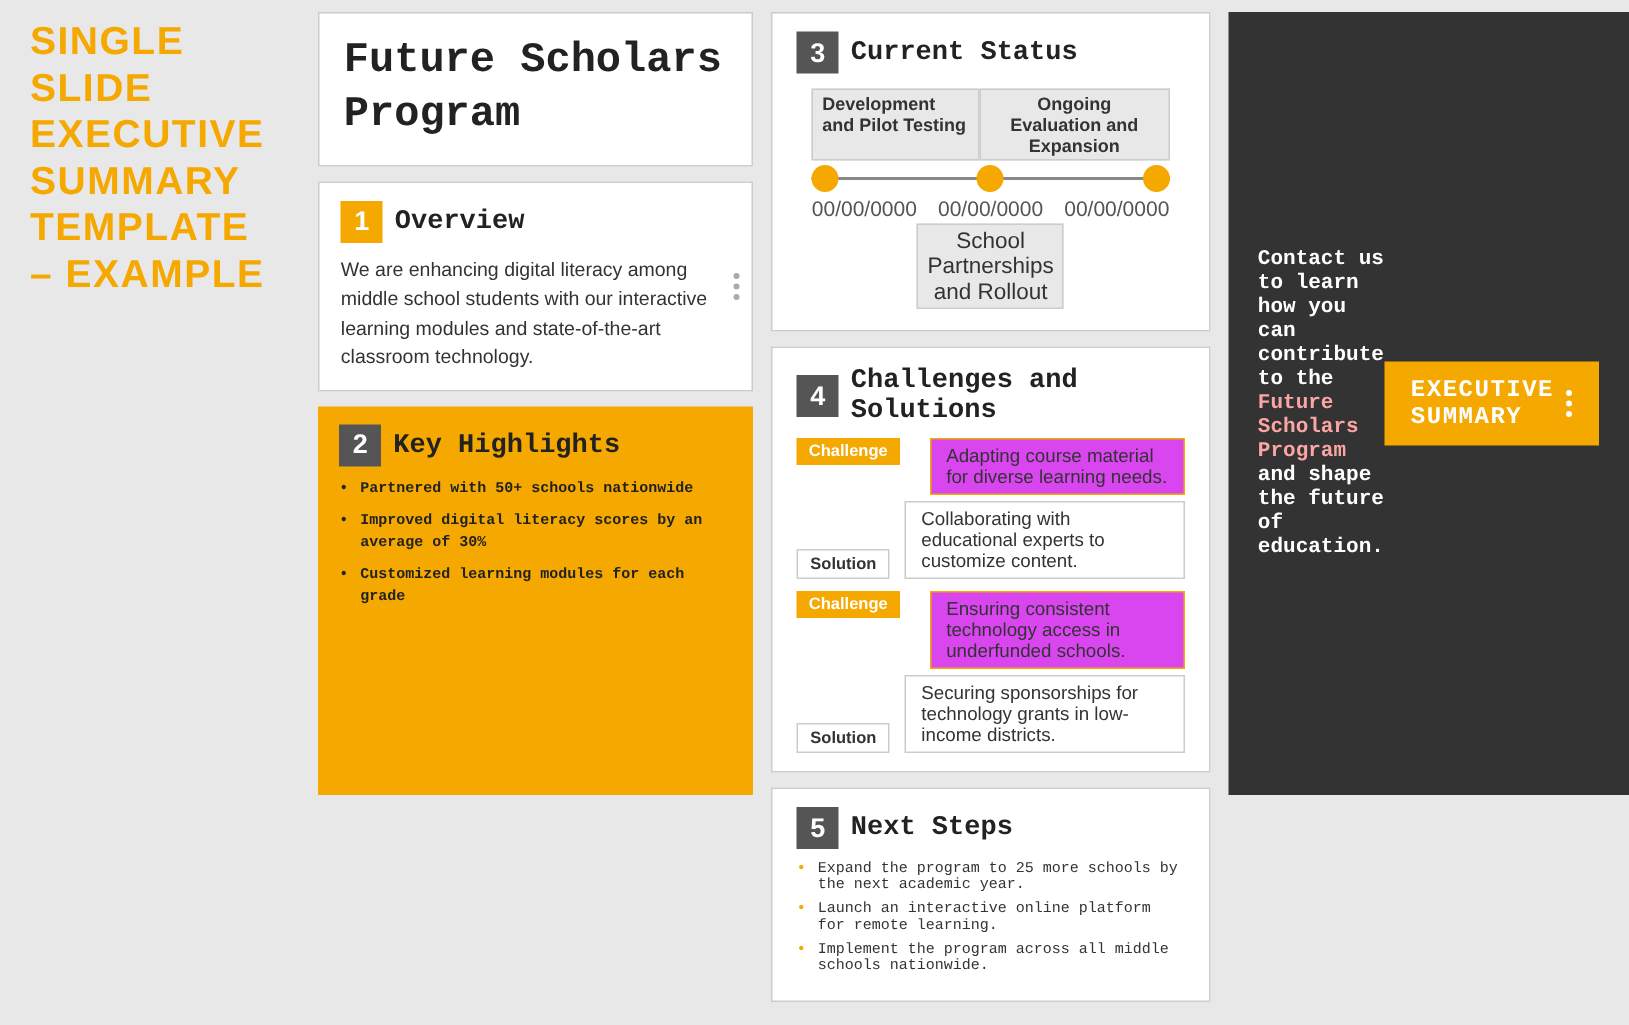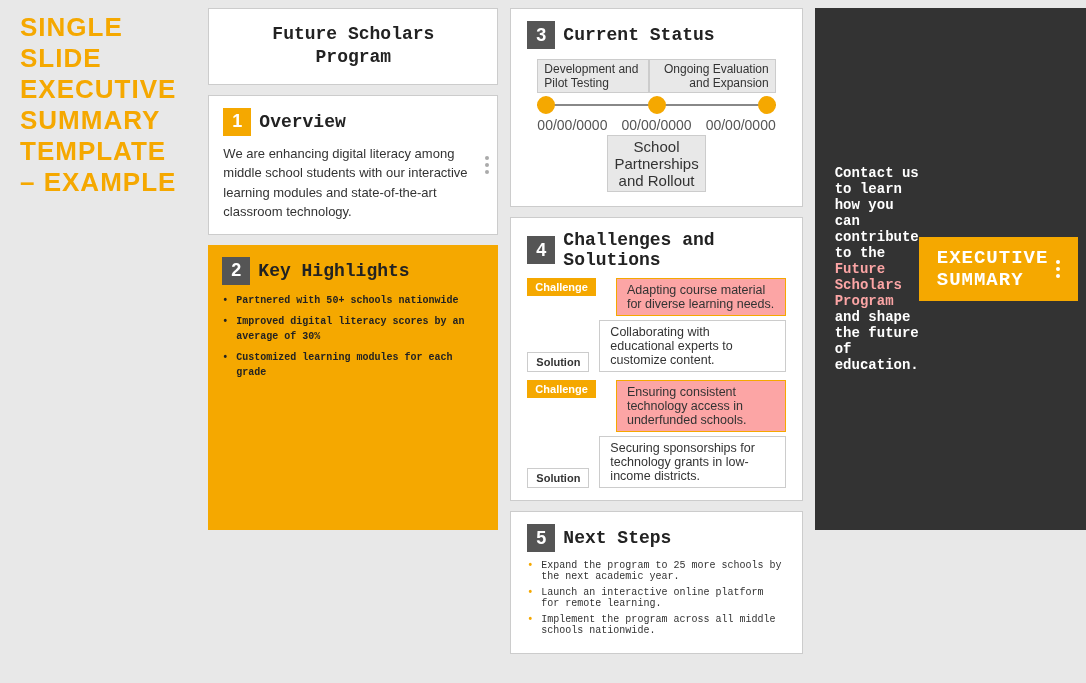--- a/index.html
+++ b/index.html
@@ -42,25 +42,24 @@
     }
 
     .program-title-box {
       background: white;
       border: 1px solid #ccc;
       padding: 14px 16px;
     }
 
     .program-title {
       font-family: 'Courier New', Courier, monospace;
-      font-size: 18px;
+      font-size: 28px;
       font-weight: bold;
       color: #222;
       line-height: 1.3;
-      text-align: center;
     }
 
     .overview-box {
       background: white;
       border: 1px solid #ccc;
       padding: 12px 14px 12px 14px;
       position: relative;
     }
 
     .section-header {
@@ -172,32 +171,33 @@
     .timeline-container {
       margin-top: 10px;
       padding: 0 10px;
     }
 
     .timeline-labels-top {
       display: flex;
       justify-content: space-between;
       margin-bottom: 4px;
       position: relative;
+      font-weight: bold;
     }
 
     .timeline-label {
       font-size: 12px;
       color: #333;
       background: #e8e8e8;
       padding: 2px 6px;
       border: 1px solid #ccc;
     }
 
     .timeline-label.right-label {
-      text-align: right;
+      text-align: center;
       max-width: 140px;
     }
 
     .timeline-track {
       position: relative;
       height: 16px;
       display: flex;
       align-items: center;
     }
 
@@ -267,21 +267,21 @@
       font-size: 11px;
       font-weight: bold;
       padding: 3px 8px;
       white-space: nowrap;
       flex-shrink: 0;
     }
 
     .challenge-text {
       font-size: 12.5px;
       color: #333;
-      background: #fca5a5;
+      background: #d946ef;
       padding: 4px 10px;
       flex: 1;
       border: 1px solid #f5a800;
     }
 
     .solution-row {
       display: flex;
       align-items: flex-end;
       margin-top: 4px;
       gap: 10px;
@@ -357,21 +357,21 @@
     }
 
     .footer-highlight {
       color: #fca5a5;
     }
 
     .footer-badge {
       background: #f5a800;
       color: white;
       font-family: 'Courier New', Courier, monospace;
-      font-size: 19px;
+      font-size: 16px;
       font-weight: bold;
       padding: 10px 18px;
       letter-spacing: 1px;
       display: flex;
       align-items: center;
       gap: 8px;
     }
 
     .footer-badge-dots {
       display: flex;

